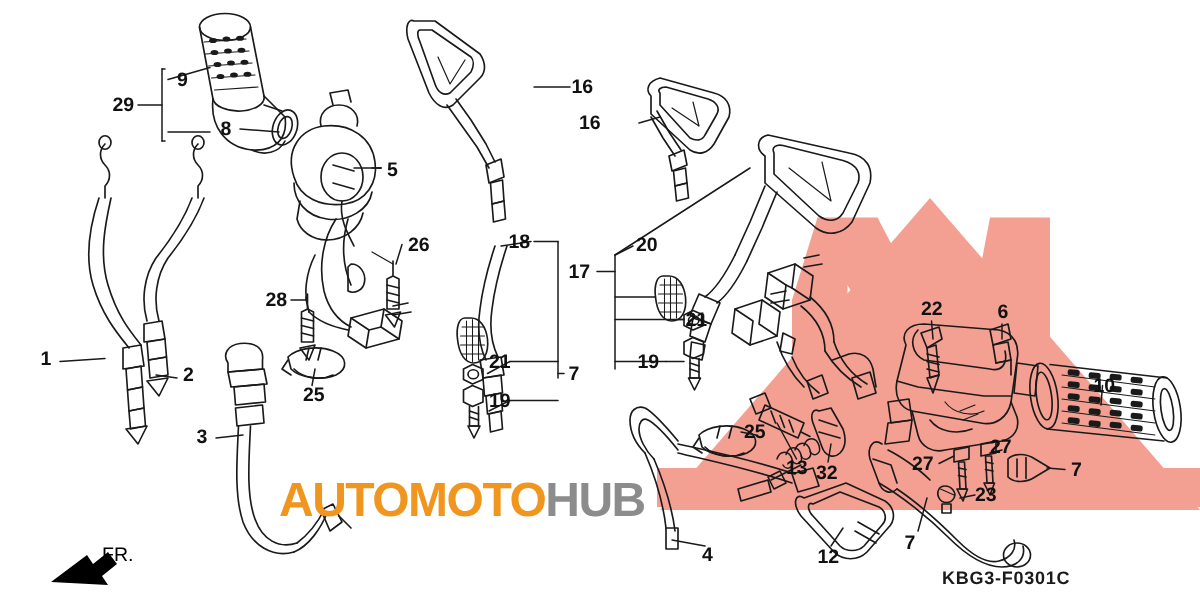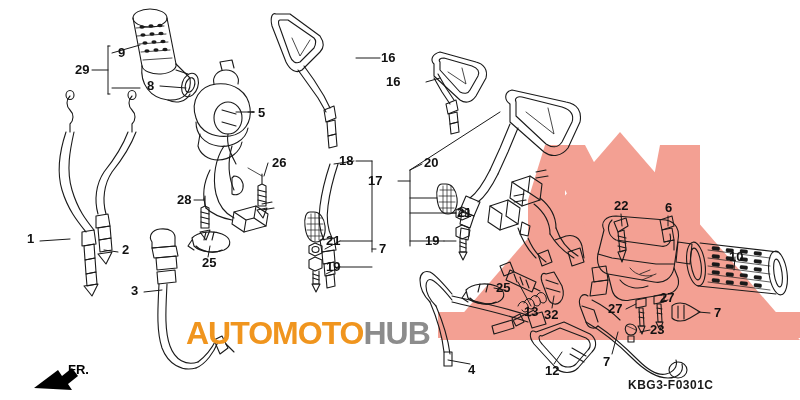--- a/index.html
+++ b/index.html
@@ -10,21 +10,21 @@
   }
   #art, #wm, #labels{position:absolute;left:0;top:0;width:800px;height:400px;}
   #wm{pointer-events:none;}
   .lbl{
     position:absolute;font-family:"Liberation Sans", sans-serif;
     font-weight:bold;font-size:13px;color:#111;
     line-height:1;white-space:nowrap;
   }
   .frtxt{
     position:absolute;font-family:"Liberation Sans", sans-serif;
-    font-weight:bold;font-size:13px;color:#000;white-space:nowrap;
+    font-weight:normal;font-size:13px;color:#000;white-space:nowrap;
   }
   .pnum{
     position:absolute;font-family:"Liberation Sans", sans-serif;
     font-weight:bold;font-size:12px;color:#1a1a1a;
     letter-spacing:.5px;white-space:nowrap;text-align:center;
   }
   .wmtext{
     position:absolute;font-family:"Liberation Sans", sans-serif;
     font-weight:bold;font-size:32px;letter-spacing:-1px;white-space:nowrap;
   }
@@ -510,21 +510,21 @@
     <div class="lbl" style="left:714px;top:306px">7</div>
     <div class="lbl" style="left:147px;top:79px">8</div>
     <div class="lbl" style="left:118px;top:46px">9</div>
     <div class="lbl" style="left:729px;top:250px">10</div>
     <div class="lbl" style="left:545px;top:364px">12</div>
     <div class="lbl" style="left:603px;top:355px">7</div>
     <div class="lbl" style="left:524px;top:305px">13</div>
     <div class="lbl" style="left:381px;top:51px">16</div>
     <div class="lbl" style="left:379px;top:242px">7</div>
     <div class="lbl" style="left:386px;top:75px">16</div>
-    <div class="lbl" style="left:368px;top:174px">17</div>
+    <div class="lbl" style="left:379px;top:174px">17</div>
     <div class="lbl" style="left:339px;top:154px">18</div>
     <div class="lbl" style="left:326px;top:260px">19</div>
     <div class="lbl" style="left:424px;top:156px">20</div>
     <div class="lbl" style="left:326px;top:234px">21</div>
     <div class="lbl" style="left:614px;top:199px">22</div>
     <div class="lbl" style="left:650px;top:323px">23</div>
     <div class="lbl" style="left:544px;top:308px">32</div>
     <div class="lbl" style="left:202px;top:256px">25</div>
     <div class="lbl" style="left:272px;top:156px">26</div>
     <div class="lbl" style="left:660px;top:291px">27</div>

